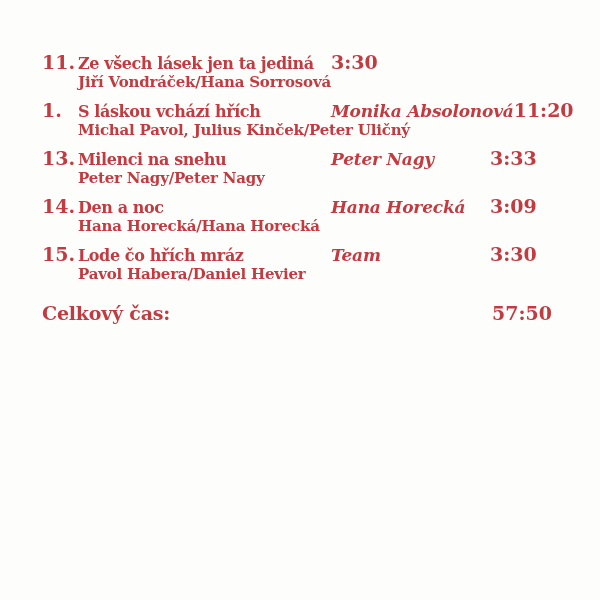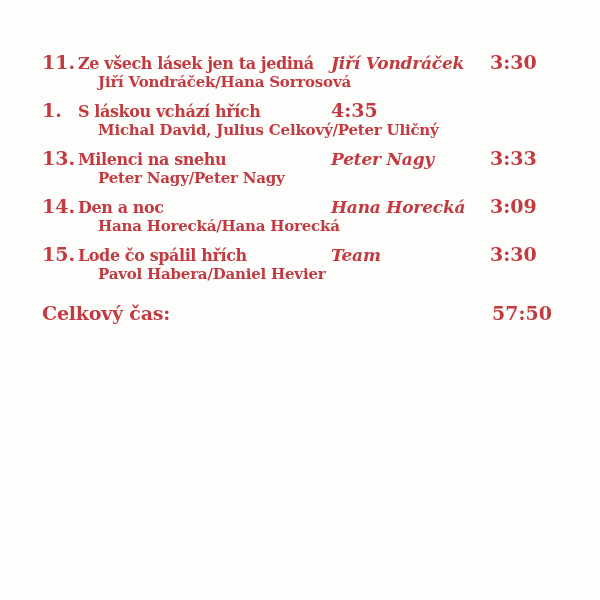--- a/index.html
+++ b/index.html
@@ -53,21 +53,21 @@
     font-size: 17px;
     font-style: italic;
     letter-spacing: -0.2px;
   }
   .time {
     flex: 0 0 62px;
     width: 62px;
     font-size: 19px;
   }
   .line2 {
-    margin-left: 56px;
+    margin-left: 36px;
     margin-top: 2px;
     height: 16px;
     line-height: 16px;
     font-size: 15px;
     letter-spacing: -0.2px;
     white-space: nowrap;
   }
   .total-row {
     display: flex;
     justify-content: space-between;
@@ -83,33 +83,33 @@
 </head>
 <body>
 
 <div class="sheet">
   <div class="content">
 
     <div class="track">
       <div class="line1">
         <span class="num">11.</span>
         <span class="title">Ze všech lásek jen ta jediná</span>
-        <span class="artist">Jiří Vondráček</span>
         <span class="time">3:30</span>
       </div>
       <div class="line2">Jiří Vondráček/Hana Sorrosová</div>
     </div>
 
     <div class="track">
       <div class="line1">
         <span class="num">1.</span>
         <span class="title">S láskou vchází hřích</span>
-        <span class="time">4:35</span>
+        <span class="artist">Monika Absolonová</span>
+        <span class="time">11:20</span>
       </div>
-      <div class="line2">Michal David, Julius Celkový/Peter Uličný</div>
+      <div class="line2">Michal Pavol, Julius Kinček/Peter Uličný</div>
     </div>
 
     <div class="track">
       <div class="line1">
         <span class="num">13.</span>
         <span class="title">Milenci na snehu</span>
         <span class="artist">Peter Nagy</span>
         <span class="time">3:33</span>
       </div>
       <div class="line2">Peter Nagy/Peter Nagy</div>
@@ -121,21 +121,21 @@
         <span class="title">Den a noc</span>
         <span class="artist">Hana Horecká</span>
         <span class="time">3:09</span>
       </div>
       <div class="line2">Hana Horecká/Hana Horecká</div>
     </div>
 
     <div class="track">
       <div class="line1">
         <span class="num">15.</span>
-        <span class="title">Lode čo spálil hřích</span>
+        <span class="title">Lode čo hřích mráz</span>
         <span class="artist">Team</span>
         <span class="time">3:30</span>
       </div>
       <div class="line2">Pavol Habera/Daniel Hevier</div>
     </div>
 
     <div class="total-row">
       <span class="total-label">Celkový čas:</span>
       <span class="total-time">57:50</span>
     </div>

